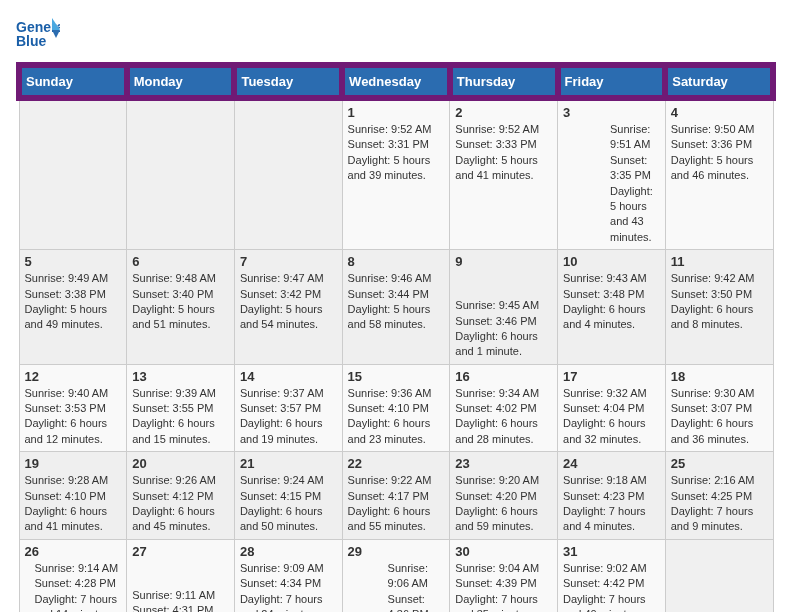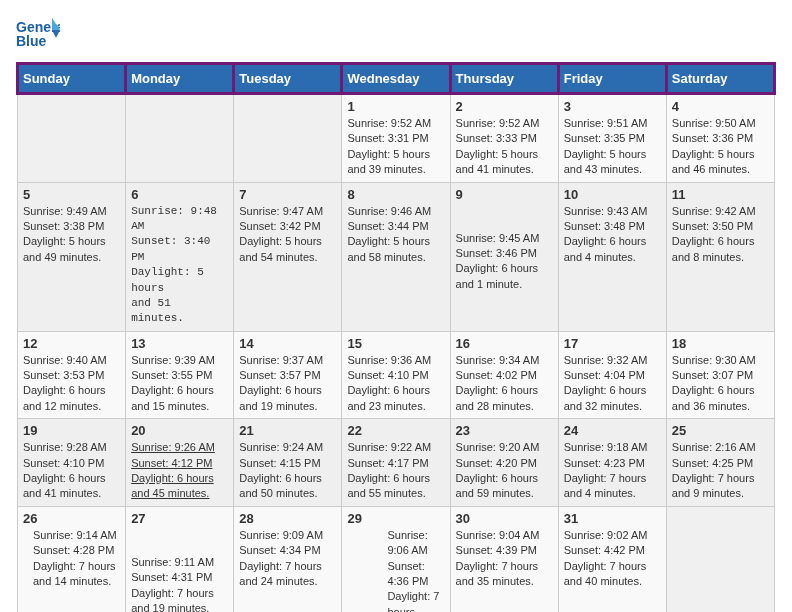--- a/index.html
+++ b/index.html
@@ -45,21 +45,21 @@
     table {
       width: 100%;
       border-collapse: collapse;
     }
     thead tr th {
       background-color: #2b6cb0;
       color: #fff;
       padding: 6px 4px;
       font-size: 13px;
       text-align: left;
-      border: 3px solid #701a75;
+      border: 6px solid #701a75;
     }
     tbody tr td {
       border: 1px solid #ccc;
       vertical-align: top;
       padding: 4px 5px;
       font-size: 11px;
       color: #333;
       height: 80px;
       width: calc(100% / 7);
     }
@@ -130,21 +130,21 @@
         </td>
         <td>
           <span class="day-num">2</span>
           <div class="day-info" style="white-space: pre-line;">Sunrise: 9:52 AM
 Sunset: 3:33 PM
 Daylight: 5 hours
 and 41 minutes.</div>
         </td>
         <td>
           <span class="day-num">3</span>
-          <div class="day-info" style="white-space: pre-line;">Sunrise: 9:51 AM
+          <div class="day-info" style="white-space: pre-line; margin-left: 47px;">Sunrise: 9:51 AM
 Sunset: 3:35 PM
 Daylight: 5 hours
 and 43 minutes.</div>
         </td>
         <td>
           <span class="day-num">4</span>
           <div class="day-info" style="white-space: pre-line;">Sunrise: 9:50 AM
 Sunset: 3:36 PM
 Daylight: 5 hours
 and 46 minutes.</div>
@@ -153,21 +153,21 @@
       <tr>
         <td>
           <span class="day-num">5</span>
           <div class="day-info" style="white-space: pre-line;">Sunrise: 9:49 AM
 Sunset: 3:38 PM
 Daylight: 5 hours
 and 49 minutes.</div>
         </td>
         <td>
           <span class="day-num">6</span>
-          <div class="day-info" style="white-space: pre-line; font-family: Liberation Mono, monospace;">Sunrise: 9:48 AM
+          <div class="day-info" style="white-space: pre-line;">Sunrise: 9:48 AM
 Sunset: 3:40 PM
 Daylight: 5 hours
 and 51 minutes.</div>
         </td>
         <td>
           <span class="day-num">7</span>
           <div class="day-info" style="white-space: pre-line;">Sunrise: 9:47 AM
 Sunset: 3:42 PM
 Daylight: 5 hours
 and 54 minutes.</div>
@@ -255,21 +255,21 @@
       <tr>
         <td>
           <span class="day-num">19</span>
           <div class="day-info" style="white-space: pre-line;">Sunrise: 9:28 AM
 Sunset: 4:10 PM
 Daylight: 6 hours
 and 41 minutes.</div>
         </td>
         <td>
           <span class="day-num">20</span>
-          <div class="day-info" style="white-space: pre-line; text-decoration: underline;">Sunrise: 9:26 AM
+          <div class="day-info" style="white-space: pre-line;">Sunrise: 9:26 AM
 Sunset: 4:12 PM
 Daylight: 6 hours
 and 45 minutes.</div>
         </td>
         <td>
           <span class="day-num">21</span>
           <div class="day-info" style="white-space: pre-line;">Sunrise: 9:24 AM
 Sunset: 4:15 PM
 Daylight: 6 hours
 and 50 minutes.</div>

